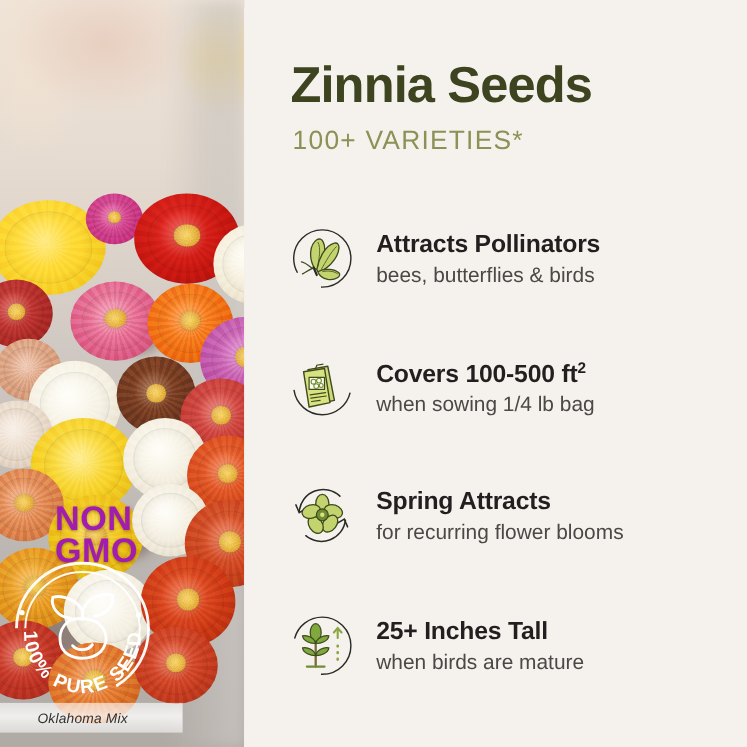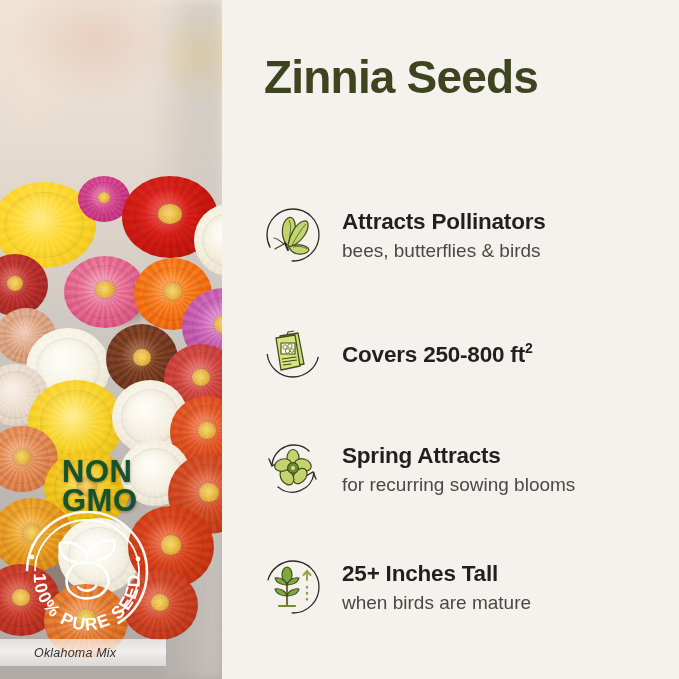--- a/index.html
+++ b/index.html
@@ -96,25 +96,25 @@
   .gap {
     position: absolute;
     border-radius: 50%;
     background: rgba(70,35,25,.35);
     filter: blur(5px);
   }
 
   
   .badge-group {
     position: absolute;
-    left: 18px;
+    left: 6px;
     top: 455px;
     width: 170px;
     height: 180px;
-    color: #14532d;
+    color: #a21caf;
   }
   .non-gmo {
     position: absolute;
     left: 44px;
     top: 2px;
     width: 120px;
     font-weight: bold;
     font-size: 31px;
     line-height: 29px;
     letter-spacing: .5px;
@@ -353,20 +353,21 @@
     </div>
 
     <div class="caption-band">
       <span class="caption-text">Oklahoma Mix</span>
     </div>
   </div>
 
   <div class="content">
 
     <div class="title">Zinnia Seeds</div>
+    <div class="subtitle">100+ VARIETIES*</div>
 
     <div class="feature" style="top:190px;align-items:center;">
       <div class="feature-icon">
         <svg width="62" height="62" viewBox="0 0 62 62" aria-hidden="true">
           <circle cx="31" cy="31" r="26" fill="none" stroke="#2b2b26" stroke-width="1.3" stroke-dasharray="138 26" stroke-dashoffset="96"></circle>
           <g stroke="#3c4a1c" stroke-width="1.2" fill="none" stroke-linecap="round">
             <path d="M22,40 C17,36 14,34 12,34"></path>
             <path d="M22,40 C18,42 15,44 13,45"></path>
           </g>
           <g fill="#c3d46f" stroke="#3f4a1d" stroke-width="1.2" stroke-linejoin="round">
@@ -406,22 +407,23 @@
           <g stroke="#3f4a1d" stroke-width="1.1" stroke-linecap="round">
             <path d="M20,39 L34,37"></path>
             <path d="M20.6,42 L34.6,40"></path>
             <path d="M21.2,45 L29,44"></path>
           </g>
           <path d="M25,15 L26,12 L32,11" fill="none" stroke="#3f4a1d" stroke-width="1.1"></path>
         </svg>
       </div>
       <div class="feature-text">
         <div class="feature-title">
-          <span>Covers 250-800 ft</span><span class="sup">2</span>
+          <span>Covers 100-500 ft</span><span class="sup">2</span>
         </div>
+        <div class="feature-sub">when sowing 1/4 lb bag</div>
       </div>
     </div>
 
     <div class="feature" style="top:424px;">
       <div class="feature-icon">
         <svg width="62" height="62" viewBox="0 0 62 62" aria-hidden="true">
           <g fill="none" stroke="#2b2b26" stroke-width="1.4" stroke-linecap="round">
             <path d="M10,27 A22,22 0 0 1 47,13"></path>
             <path d="M52,35 A22,22 0 0 1 16,49"></path>
             <path d="M7,21 L10,28 L17,24"></path>
@@ -433,21 +435,21 @@
             <ellipse cx="38" cy="38" rx="6" ry="8.5" transform="rotate(38 38 38)"></ellipse>
             <ellipse cx="25" cy="39" rx="6" ry="8.5" transform="rotate(-34 25 39)"></ellipse>
             <ellipse cx="21" cy="27" rx="8.5" ry="6" transform="rotate(-16 21 27)"></ellipse>
           </g>
           <circle cx="31" cy="30" r="5.4" fill="#6f8b34" stroke="#3f4a1d" stroke-width="1.1"></circle>
           <circle cx="31" cy="30" r="2" fill="#d8e27f"></circle>
         </svg>
       </div>
       <div class="feature-text">
         <div class="feature-title">Spring Attracts</div>
-        <div class="feature-sub">for recurring sowing blooms</div>
+        <div class="feature-sub">for recurring flower blooms</div>
       </div>
     </div>
 
     <div class="feature" style="top:542px;">
       <div class="feature-icon">
         <svg width="62" height="62" viewBox="0 0 62 62" aria-hidden="true">
           <circle cx="31" cy="31" r="26" fill="none" stroke="#2b2b26" stroke-width="1.3" stroke-dasharray="118 46" stroke-dashoffset="76"></circle>
           <path d="M25,50 L25,26" stroke="#7a6a3d" stroke-width="2.1" stroke-linecap="round"></path>
           <path d="M17,50 L33,50" stroke="#6f8b34" stroke-width="2.1" stroke-linecap="round"></path>
           <g fill="#7fa83d" stroke="#3f4a1d" stroke-width="1.1" stroke-linejoin="round">

